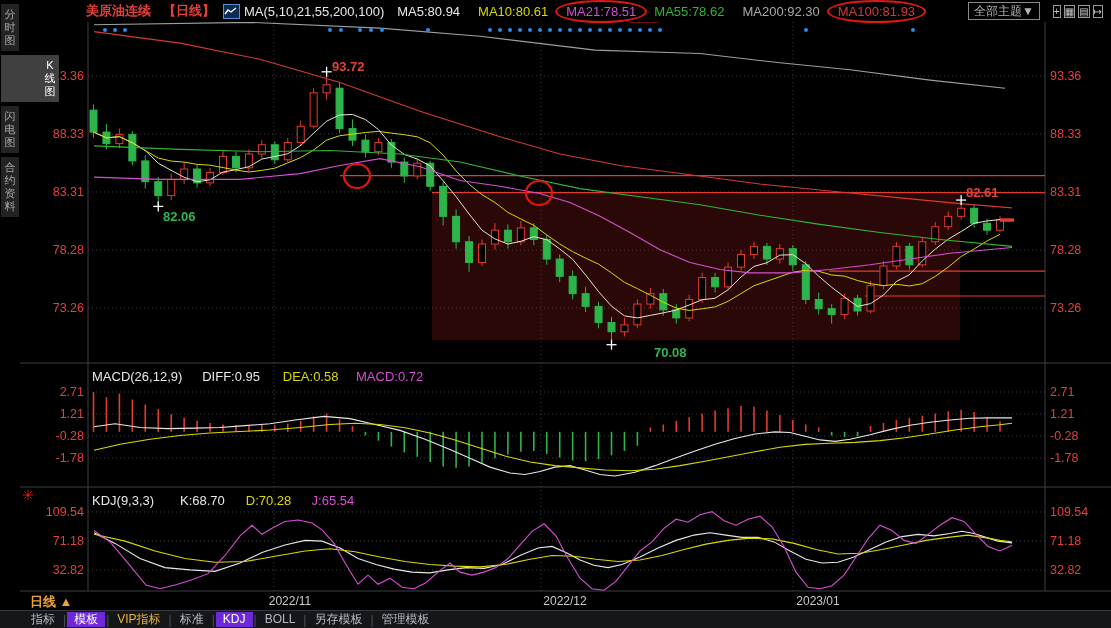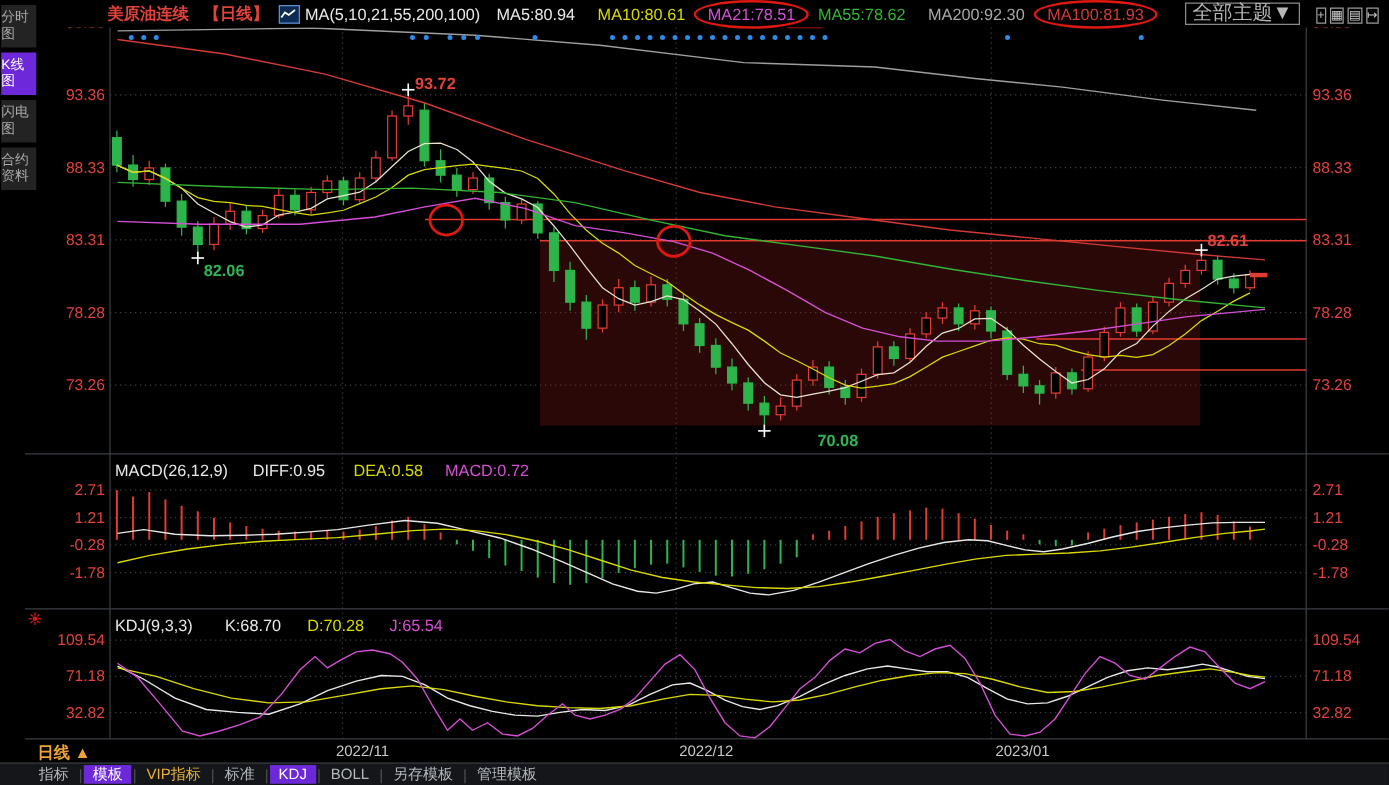--- a/index.html
+++ b/index.html
@@ -11,29 +11,29 @@
           display:flex;align-items:center;font-size:13px;white-space:nowrap;}
   #topbar .title{color:#e2423a;font-weight:bold;margin-left:66px;font-family:Liberation Serif, serif;}
   #topbar .period{color:#e2423a;font-weight:bold;margin-left:12px;}
   #chart-type-icon{width:15px;height:13px;margin:0 4px 0 8px;background:#0d2c55;
           border:1px solid #5b8fd0;display:inline-block;}
   #topbar .masett{color:#e8e8e8;margin-right:10px;}
   .legend-item{margin-right:12px;position:relative;padding:0 3px;}
   .legend-item .ring{position:absolute;left:-8px;right:-8px;top:-4px;bottom:-4px;
           border:2px solid #e01810;border-radius:50%;}
   #topbar-right{margin-left:auto;display:flex;align-items:center;margin-right:8px;}
-  #theme-btn{border:1px solid #8a8a8a;color:#b5b5b5;font-size:16px;padding:0 5px;
+  #theme-btn{border:1px solid #8a8a8a;color:#b5b5b5;font-size:12px;padding:0 5px;
           height:16px;line-height:16px;margin-right:10px;cursor:pointer;}
   .win-icon{width:15px;height:15px;border:1px solid #9a9a9a;color:#c8c8c8;font-size:10px;
           line-height:14px;text-align:center;margin-left:3px;cursor:pointer;}
   
   #sidebar{left:0;top:0;width:20px;height:592px;background:#000;z-index:31;}
-  .side-tab{width:28px;margin:4px 0 0 1px;padding:4px 0;background:#232323;color:#a8a8a8;
-          font-size:11px;line-height:13px;text-align:left;word-break:break-all;cursor:pointer;}
-  .side-tab.active{background:#6d28d9;color:#fff;}
+  .side-tab{width:18px;margin:4px 0 0 1px;padding:4px 0;background:#232323;color:#a8a8a8;
+          font-size:11px;line-height:13px;text-align:center;word-break:break-all;cursor:pointer;}
+  .side-tab.active{background:#404040;color:#fff;padding-left:40px;}
   
   #xaxis-row{left:0;top:592px;width:1111px;height:18px;z-index:20;}
   #period-sel{position:absolute;left:30px;top:1px;color:#eda435;font-weight:bold;
           font-size:13px;cursor:pointer;}
   .xlabel{position:absolute;top:2px;transform:translateX(-50%);color:#c9c9c9;font-size:12px;}
   #tabbar{left:0;top:610px;width:1111px;height:18px;background:#14161a;
           border-top:1px solid #35393e;display:flex;align-items:center;
           font-size:12px;color:#b4b9bf;z-index:20;padding-left:24px;box-sizing:border-box;}
   .btab{padding:0 7px;cursor:pointer;line-height:15px;}
   .btab.active{background:#6d28d9;color:#fff;}

